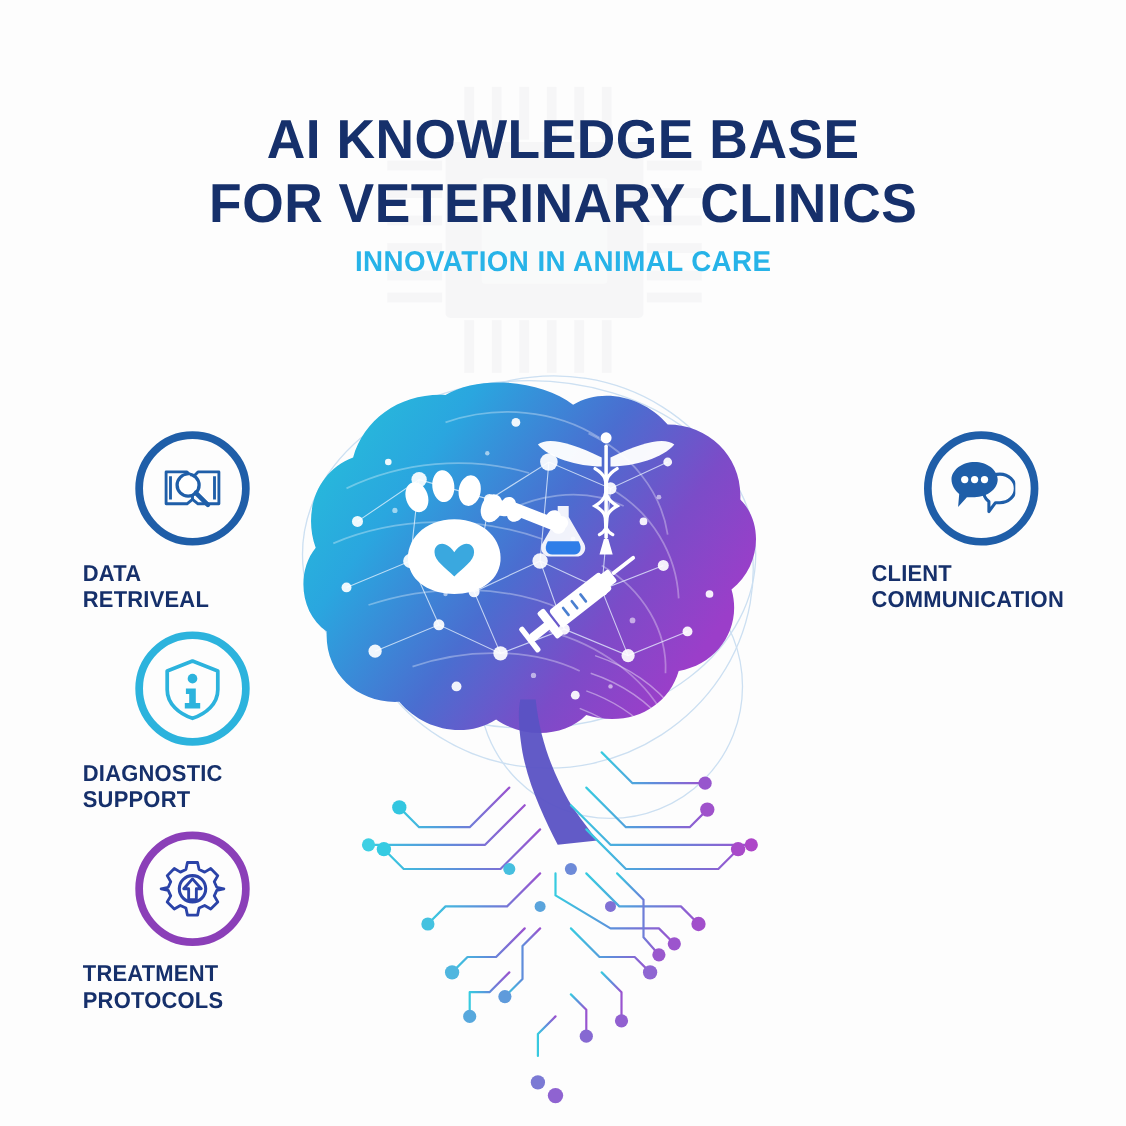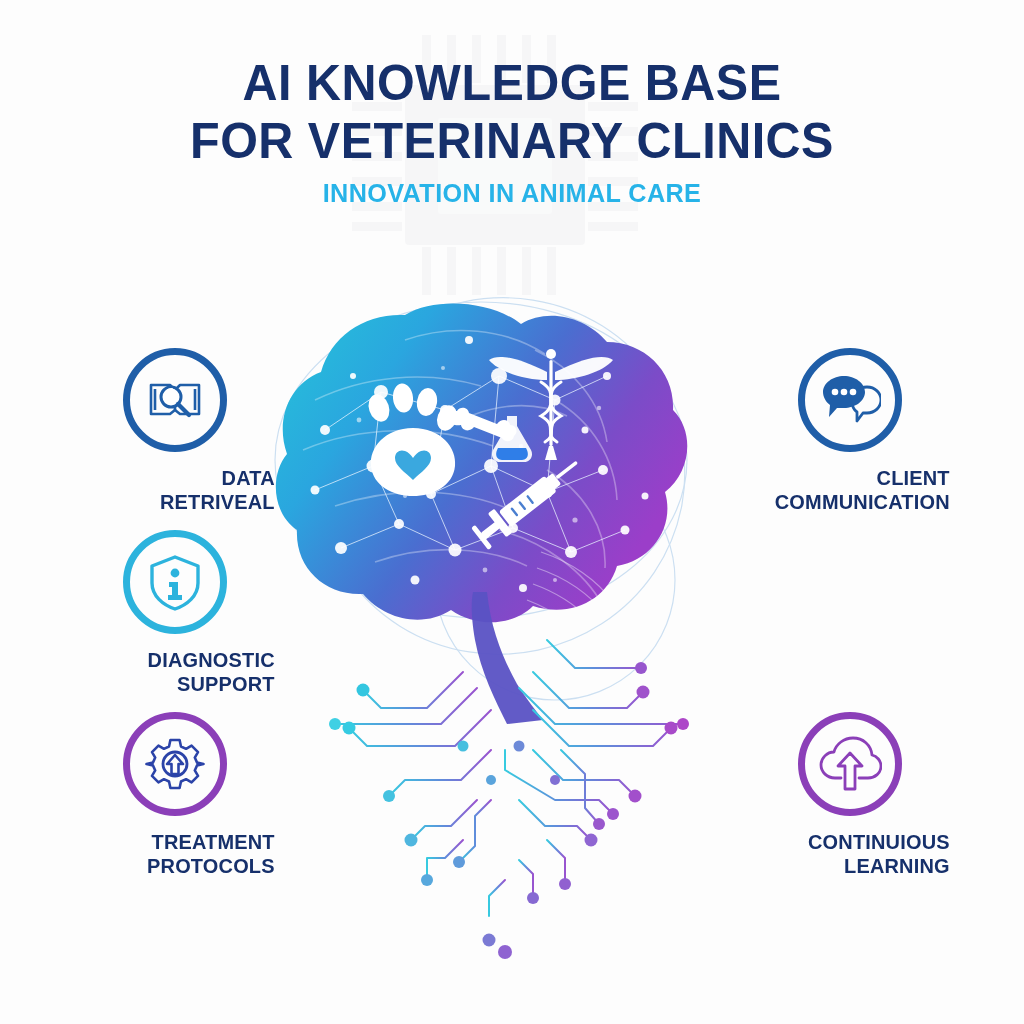--- a/index.html
+++ b/index.html
@@ -5,21 +5,21 @@
   html,body{margin:0;padding:0;}
   body{
     width:1024px;height:1024px;
     background:#fdfdfd;
     font-family:"Liberation Sans", sans-serif;
     overflow:hidden;
     position:relative;
   }
   #infographic{
     position:absolute;inset:0;
-    width:1024px;height:963px;
+    width:1024px;height:963px;margin-top:44px;
   }
   .watermark{
     position:absolute;
     left:330px;top:30px;
     width:330px;height:270px;
     opacity:.5;
     pointer-events:none;
   }
   .header{
     position:absolute;
@@ -48,21 +48,21 @@
   }
   .brain-stage{
     position:absolute;
     left:255px;top:280px;
     width:520px;height:700px;
     z-index:2;
   }
   .feature{
     position:absolute;
     width:210px;
-    text-align:right;
+    text-align:left;
     z-index:4;
   }
   .feature .ring{
     width:104px;height:104px;
     margin:0 auto;
     border-radius:50%;
     box-sizing:border-box;
     display:flex;
     align-items:center;
     justify-content:center;
@@ -70,21 +70,21 @@
   .feature .flabel{
     margin-top:14px;
     font-weight:bold;
     font-size:21px;
     line-height:24px;
     color:#16306b;
     letter-spacing:.2px;
     transform:scaleX(.95);
   }
   .col-left{left:70px;}
-  .col-right{left:745px;}
+  .col-right{left:787px;}
   .row-1{top:348px;}
   .row-2{top:530px;}
   .row-3{top:712px;}
 </style>
 </head>
 <body>
 
 <div id="infographic">
 
   <svg class="watermark" viewBox="0 0 330 270">
@@ -417,28 +417,14 @@
         </g>
       </svg>
     </div>
     <div class="flabel">
       <div>CLIENT</div>
       <div>COMMUNICATION</div>
     </div>
   </div>
 
 
-  <div class="feature col-right row-3">
-    <div class="ring" style="border:7px solid #8b3fb8;">
-      <svg width="64" height="58" viewBox="0 0 64 58">
-        <path d="M17 43 C9 43 3 37 3 30 C3 23 9 17 16 17 C18 9 26 3 35 3
-                 C45 3 53 10 54 20 C59 21 63 26 63 31 C63 38 57 43 50 43 L41 43
-                 M23 43 L17 43" fill="none" stroke="#8b3fb8" stroke-width="2.8" stroke-linejoin="round" stroke-linecap="round"></path>
-        <path d="M32 18 L44 31 L37 31 L37 54 L27 54 L27 31 L20 31 Z" fill="none" stroke="#8b3fb8" stroke-width="2.8" stroke-linejoin="round"></path>
-      </svg>
-    </div>
-    <div class="flabel">
-      <div>CONTINUIOUS</div>
-      <div>LEARNING</div>
-    </div>
-  </div>
 
 </div>
 
 </body></html>

